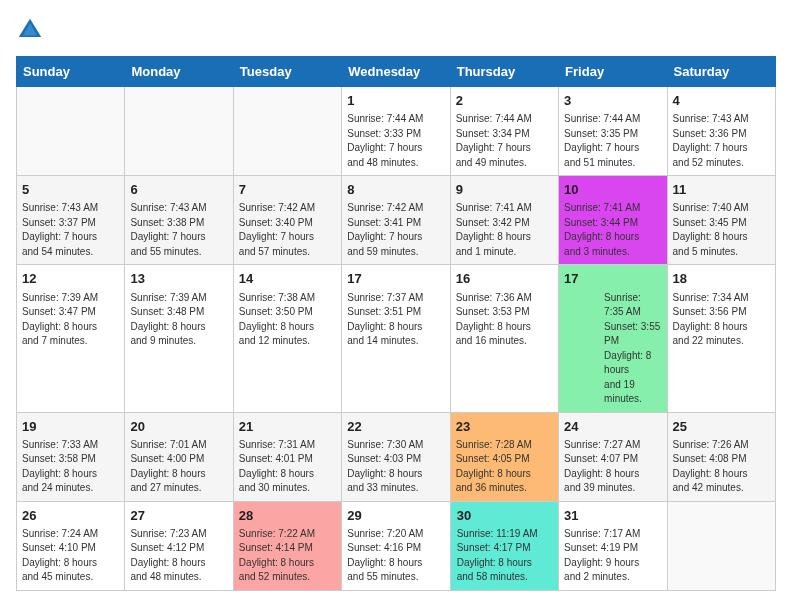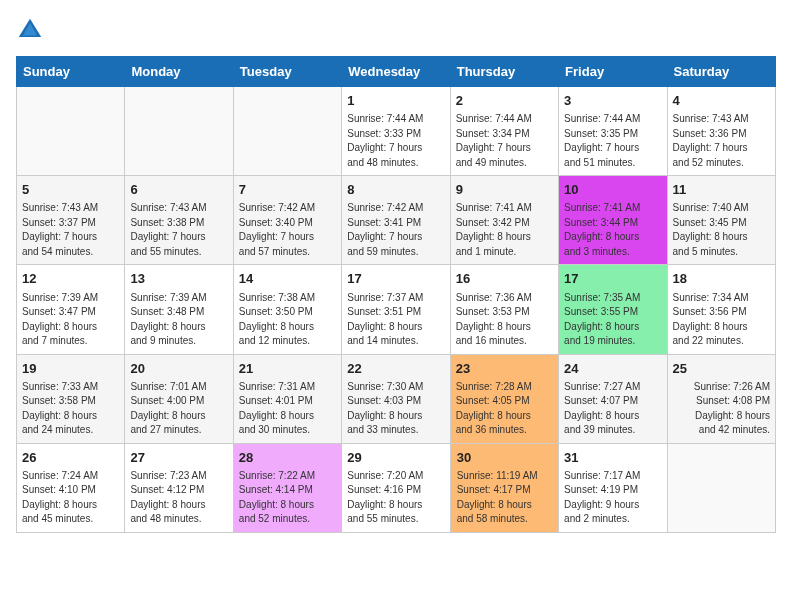--- a/index.html
+++ b/index.html
@@ -245,21 +245,21 @@
         </td>
         <td style="background: rgb(255, 255, 255);">
           <div class="day-number">16</div>
           <div class="day-info" style="white-space: pre-line;">Sunrise: 7:36 AM
 Sunset: 3:53 PM
 Daylight: 8 hours
 and 16 minutes.</div>
         </td>
         <td style="background: #86efac;">
           <div class="day-number">17</div>
-          <div class="day-info" style="white-space: pre-line;">Sunrise: 7:35 AM
+          <div class="day-info" style="white-space: pre-line; margin-left: 40px;">Sunrise: 7:35 AM
 Sunset: 3:55 PM
 Daylight: 8 hours
 and 19 minutes.</div>
         </td>
         <td style="background: rgb(255, 255, 255);">
           <div class="day-number">18</div>
           <div class="day-info" style="white-space: pre-line;">Sunrise: 7:34 AM
 Sunset: 3:56 PM
 Daylight: 8 hours
 and 22 minutes.</div>
@@ -303,56 +303,56 @@
         </td>
         <td style="background: rgb(245, 245, 245);">
           <div class="day-number">24</div>
           <div class="day-info" style="white-space: pre-line;">Sunrise: 7:27 AM
 Sunset: 4:07 PM
 Daylight: 8 hours
 and 39 minutes.</div>
         </td>
         <td style="background: rgb(245, 245, 245);">
           <div class="day-number">25</div>
-          <div class="day-info" style="white-space: pre-line; text-align: right;">Sunrise: 7:26 AM
+          <div class="day-info" style="white-space: pre-line;">Sunrise: 7:26 AM
 Sunset: 4:08 PM
 Daylight: 8 hours
 and 42 minutes.</div>
         </td>
       </tr>
       <tr>
         <td style="background: rgb(255, 255, 255);">
           <div class="day-number">26</div>
           <div class="day-info" style="white-space: pre-line;">Sunrise: 7:24 AM
 Sunset: 4:10 PM
 Daylight: 8 hours
 and 45 minutes.</div>
         </td>
         <td style="background: rgb(255, 255, 255);">
           <div class="day-number">27</div>
           <div class="day-info" style="white-space: pre-line;">Sunrise: 7:23 AM
 Sunset: 4:12 PM
 Daylight: 8 hours
 and 48 minutes.</div>
         </td>
-        <td style="background: #f0abfc;">
+        <td style="background: #fca5a5;">
           <div class="day-number">28</div>
           <div class="day-info" style="white-space: pre-line;">Sunrise: 7:22 AM
 Sunset: 4:14 PM
 Daylight: 8 hours
 and 52 minutes.</div>
         </td>
         <td style="background: rgb(255, 255, 255);">
           <div class="day-number">29</div>
           <div class="day-info" style="white-space: pre-line;">Sunrise: 7:20 AM
 Sunset: 4:16 PM
 Daylight: 8 hours
 and 55 minutes.</div>
         </td>
-        <td style="background: #fdba74; padding-left: 6px;">
+        <td style="background: #5eead4; padding-left: 6px;">
           <div class="day-number">30</div>
           <div class="day-info" style="white-space: pre-line;">Sunrise: 11:19 AM
 Sunset: 4:17 PM
 Daylight: 8 hours
 and 58 minutes.</div>
         </td>
         <td style="background: rgb(255, 255, 255);">
           <div class="day-number">31</div>
           <div class="day-info" style="white-space: pre-line;">Sunrise: 7:17 AM
 Sunset: 4:19 PM

